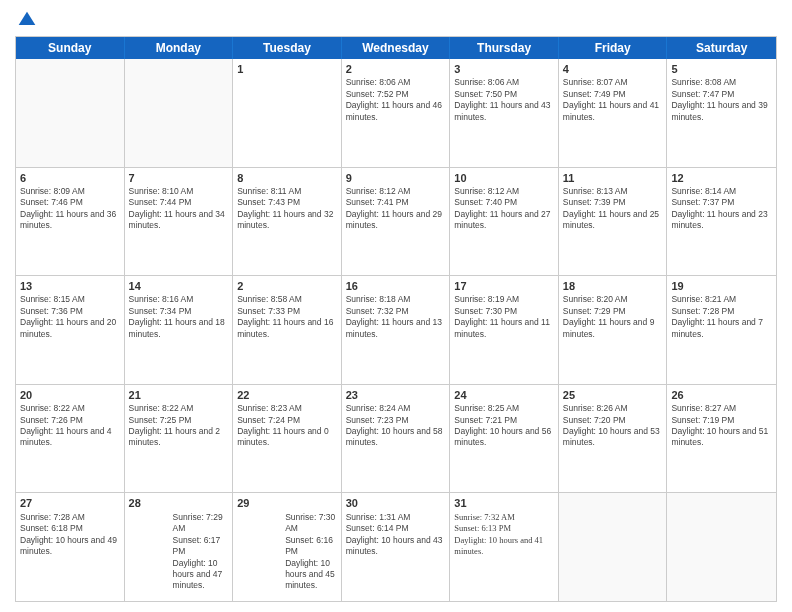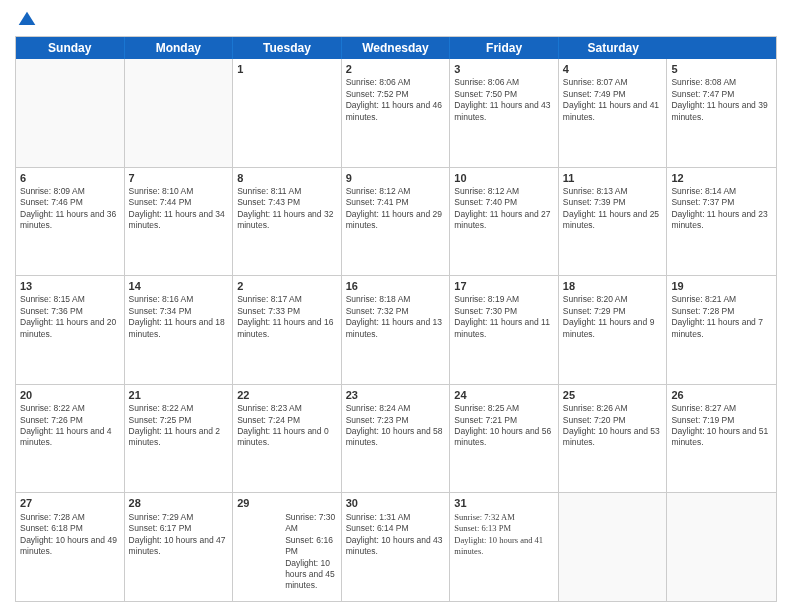--- a/index.html
+++ b/index.html
@@ -128,20 +128,21 @@
       <div class="location"></div>
     </div>
   </div>
 
   <div class="calendar">
     <div class="cal-header" id="cal-header-row">
         <div class="cal-header-cell">Sunday</div>
         <div class="cal-header-cell">Monday</div>
         <div class="cal-header-cell">Tuesday</div>
         <div class="cal-header-cell">Wednesday</div>
+        <div class="cal-header-cell">Thursday</div>
         <div class="cal-header-cell">Friday</div>
         <div class="cal-header-cell">Saturday</div>
       </div>
     <div class="cal-body" id="cal-body">
         <div class="cal-row">
           <div class="cal-cell empty"></div>
           <div class="cal-cell empty"></div>
           <div class="cal-cell">
             <span class="day-num">1</span>
           </div>
@@ -222,21 +223,21 @@
 Daylight: 11 hours and 20 minutes.</div>
           </div>
           <div class="cal-cell">
             <span class="day-num">14</span>
             <div class="info" style="white-space: pre-line;">Sunrise: 8:16 AM
 Sunset: 7:34 PM
 Daylight: 11 hours and 18 minutes.</div>
           </div>
           <div class="cal-cell">
             <span class="day-num">2</span>
-            <div class="info" style="white-space: pre-line;">Sunrise: 8:17 AM
+            <div class="info" style="white-space: pre-line;">Sunrise: 8:58 AM
 Sunset: 7:33 PM
 Daylight: 11 hours and 16 minutes.</div>
           </div>
           <div class="cal-cell">
             <span class="day-num">16</span>
             <div class="info" style="white-space: pre-line;">Sunrise: 8:18 AM
 Sunset: 7:32 PM
 Daylight: 11 hours and 13 minutes.</div>
           </div>
           <div class="cal-cell">
@@ -304,21 +305,21 @@
         </div>
         <div class="cal-row">
           <div class="cal-cell">
             <span class="day-num">27</span>
             <div class="info" style="white-space: pre-line;">Sunrise: 7:28 AM
 Sunset: 6:18 PM
 Daylight: 10 hours and 49 minutes.</div>
           </div>
           <div class="cal-cell">
             <span class="day-num">28</span>
-            <div class="info" style="white-space: pre-line;">Sunrise: 7:29 AM
+            <div class="info" style="white-space: pre-line; margin-left: 44px;">Sunrise: 7:29 AM
 Sunset: 6:17 PM
 Daylight: 10 hours and 47 minutes.</div>
           </div>
           <div class="cal-cell">
             <span class="day-num">29</span>
             <div class="info" style="white-space: pre-line; margin-left: 48px;">Sunrise: 7:30 AM
 Sunset: 6:16 PM
 Daylight: 10 hours and 45 minutes.</div>
           </div>
           <div class="cal-cell">

